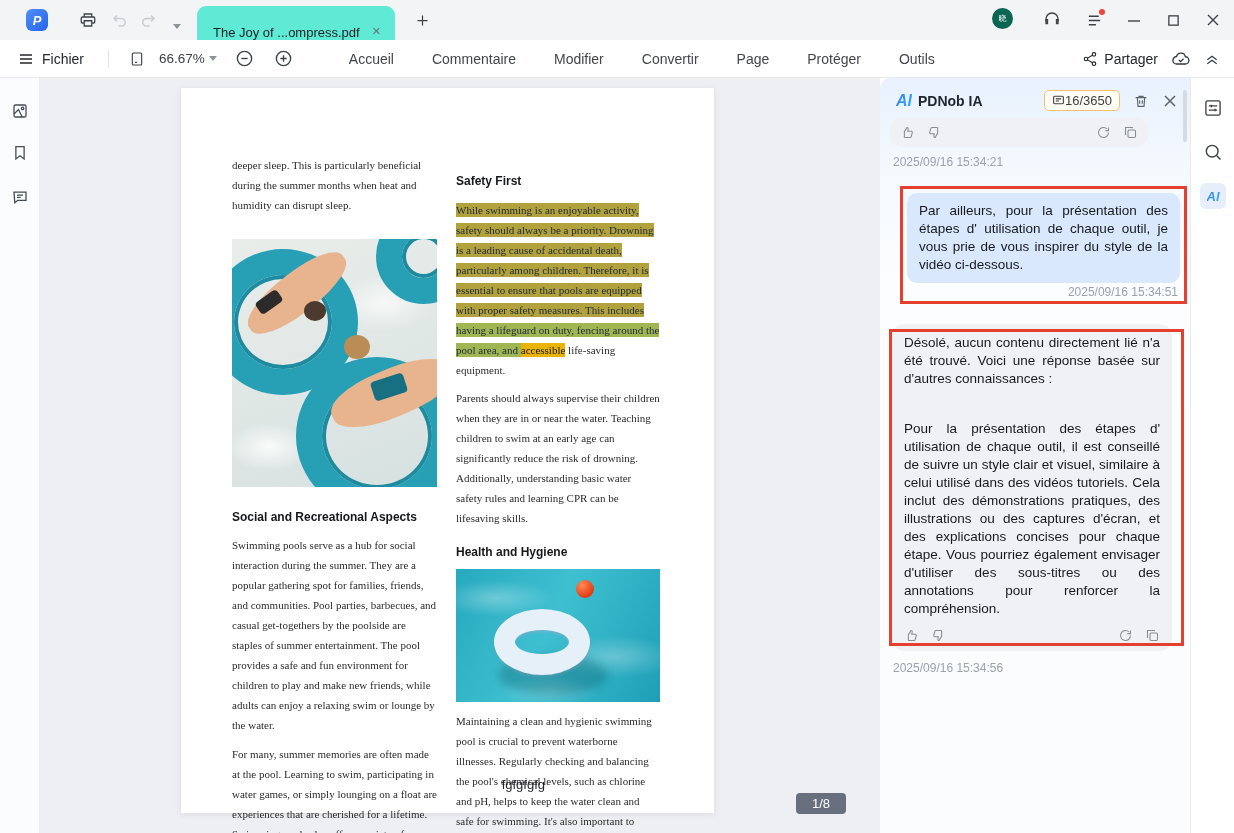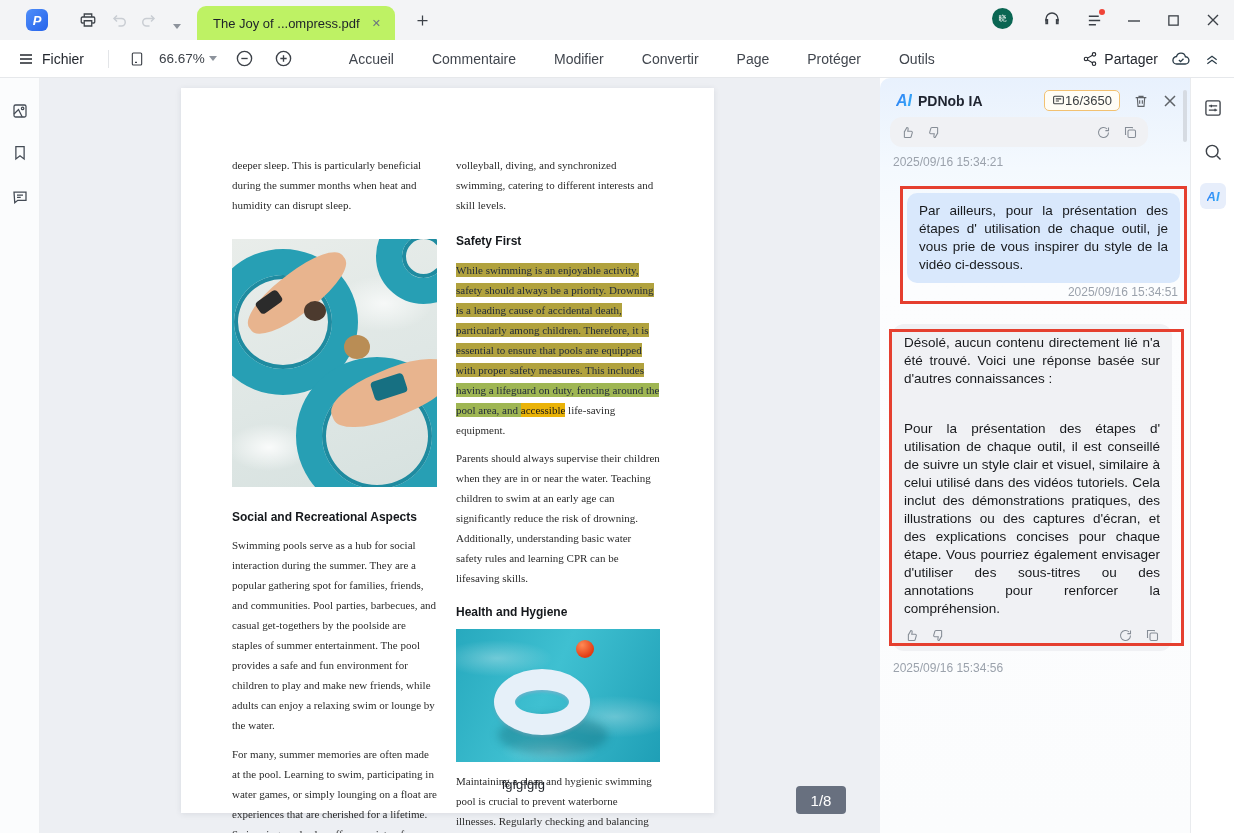--- a/index.html
+++ b/index.html
@@ -6,22 +6,22 @@
   html,body { width:1234px; height:833px; overflow:hidden; }
   body { position:relative; font-family:"Liberation Sans",sans-serif; background:#fff; color:#23272e; }
   svg { display:block; }
 
   
   .titlebar { position:absolute; top:0; left:0; width:1234px; height:40px; background:#f3f4f6; }
   .app-logo { position:absolute; left:26px; top:9px; width:22px; height:22px; border-radius:6px;
     background:linear-gradient(135deg,#4f8ef9,#2563eb); color:#fff; font-weight:bold; font-style:italic;
     font-size:13px; display:flex; align-items:center; justify-content:center; }
   .tb-icon { position:absolute; top:10px; width:20px; height:20px; display:flex; align-items:center; justify-content:center; }
-  .tab { position:absolute; left:197px; top:6px; width:198px; height:34px; background:#bef264;
-    border-radius:9px 9px 0 0; display:flex; align-items:center; padding:0 10px 0 16px; }
+  .tab { position:absolute; left:197px; top:6px; width:198px; height:34px; background:#5eead4;
+    border-radius:9px 9px 0 0; display:flex; align-items:flex-end; padding:0 10px 0 16px; }
   .tab-title { flex:1; font-size:13px; color:#1d2129; white-space:nowrap; overflow:hidden; }
   .tab-close { color:#6b7280; font-size:11px; padding:2px 4px; }
   .win-avatar { position:absolute; left:992px; top:8px; width:21px; height:21px; border-radius:50%;
     background:#0a6653; color:#fff; font-size:8px; display:flex; align-items:center; justify-content:center; }
   .red-dot { position:absolute; right:-2px; top:-3px; width:6px; height:6px; border-radius:50%; background:#f04438; }
 
   
   .toolbar { position:absolute; top:40px; left:0; width:1234px; height:38px; background:#fff;
     border-bottom:1px solid #e6e8eb; display:flex; align-items:center; padding:0 14px 0 18px; }
   .tbar-group { display:flex; align-items:center; }
@@ -76,22 +76,22 @@
       radial-gradient(70px 22px at 46% 92%, rgba(255,255,255,.25), transparent 70%),
       linear-gradient(115deg,#27a9be,#3fc0d1 45%,#1f9fb6); }
   .ring-shadow { position:absolute; left:42px; top:86px; width:110px; height:40px; border-radius:50%;
     background:rgba(8,84,96,.30); filter:blur(4px); }
   .white-ring { position:absolute; left:38px; top:40px; width:96px; height:66px; border-radius:50%;
     border:21px solid #e6f0f9; box-shadow:inset 0 2px 3px rgba(140,170,200,.6), 0 2px 3px rgba(120,160,180,.5); }
   .red-ball { position:absolute; left:120px; top:11px; width:18px; height:18px; border-radius:50%;
     background:radial-gradient(circle at 34% 28%, #ff8a55, #e23c14 70%); }
 
   .doc-footer { position:absolute; left:244px; top:689px; width:120px; text-align:right; font-size:13px; color:#1f2329; }
-  .page-badge { position:absolute; right:34px; bottom:19px; width:50px; height:28px; background:#68707f; border-radius:4px;
-    color:#fff; font-size:15px; display:flex; align-items:center; justify-content:center; }
+  .page-badge { position:absolute; right:34px; bottom:19px; width:50px; height:21px; background:#68707f; border-radius:4px;
+    color:#fff; font-size:13px; display:flex; align-items:center; justify-content:center; }
 
   
   .chat-panel { position:absolute; left:880px; top:78px; width:310px; height:755px; border-radius:10px 0 0 0;
     background:linear-gradient(180deg,#e8f1fd 0%, #f4f9fe 90px, #fcfdfe 200px, #fbfcfd 100%); }
   .chat-header { display:flex; align-items:center; padding:12px 12px 0 16px; }
   .chat-logo { font-size:16px; }
   .chat-title { font-size:14px; font-weight:bold; color:#1f2430; margin-left:6px; }
   .usage-badge { margin-left:auto; display:flex; align-items:center; border:1px solid #f2c171;
     background:#fffdf6; border-radius:5px; padding:2px 7px; font-size:13px; color:#3c4043; }
   .hdr-icon { margin-left:12px; width:17px; height:17px; color:#5f6368; display:flex; align-items:center; justify-content:center; }
@@ -295,21 +295,20 @@
         <div class="hair" style="left:112px; top:96px; width:26px; height:24px; background:#b98d55;"></div>
         <div class="suit" style="left:140px; top:138px; width:34px; height:20px; background:#177082; transform:rotate(-18deg);"></div>
       </div>
 
       <h3 class="doc-h" style="margin-top:20px">Social and Recreational Aspects</h3>
       <p class="body-text" style="margin-top:8px">Swimming pools serve as a hub for social interaction during the summer. They are a popular gathering spot for families, friends, and communities. Pool parties, barbecues, and casual get-togethers by the poolside are staples of summer entertainment. The pool provides a safe and fun environment for children to play and make new friends, while adults can enjoy a relaxing swim or lounge by the water.</p>
       <p class="body-text" style="margin-top:9px">For many, summer memories are often made at the pool. Learning to swim, participating in water games, or simply lounging on a float are experiences that are cherished for a lifetime. Swimming pools also offer a variety of recreational activities such as water</p>
     </div>
 
     <div class="col col-right">
-      <p class="body-text">volleyball, diving, and synchronized swimming, catering to different interests and skill levels.</p>
       <h3 class="doc-h" style="margin-top:16px">Safety First</h3>
       <p class="body-text" style="margin-top:9px">
         <span class="hl hl-olive">While swimming is an enjoyable activity, safety should always be a priority. Drowning is a leading cause of accidental death, particularly among children. Therefore, it is essential to ensure that pools are equipped with proper safety measures. This includes </span><span class="hl hl-green">having a lifeguard on duty, fencing around the pool area, and </span><span class="hl hl-yellow">accessible</span><span> life-saving equipment.</span>
       </p>
       <p class="body-text" style="margin-top:8px">Parents should always supervise their children when they are in or near the water. Teaching children to swim at an early age can significantly reduce the risk of drowning. Additionally, understanding basic water safety rules and learning CPR can be lifesaving skills.</p>
       <h3 class="doc-h" style="margin-top:14px">Health and Hygiene</h3>
 
       <div class="photo2">
         <div class="ring-shadow"></div>
         <div class="white-ring"></div>

